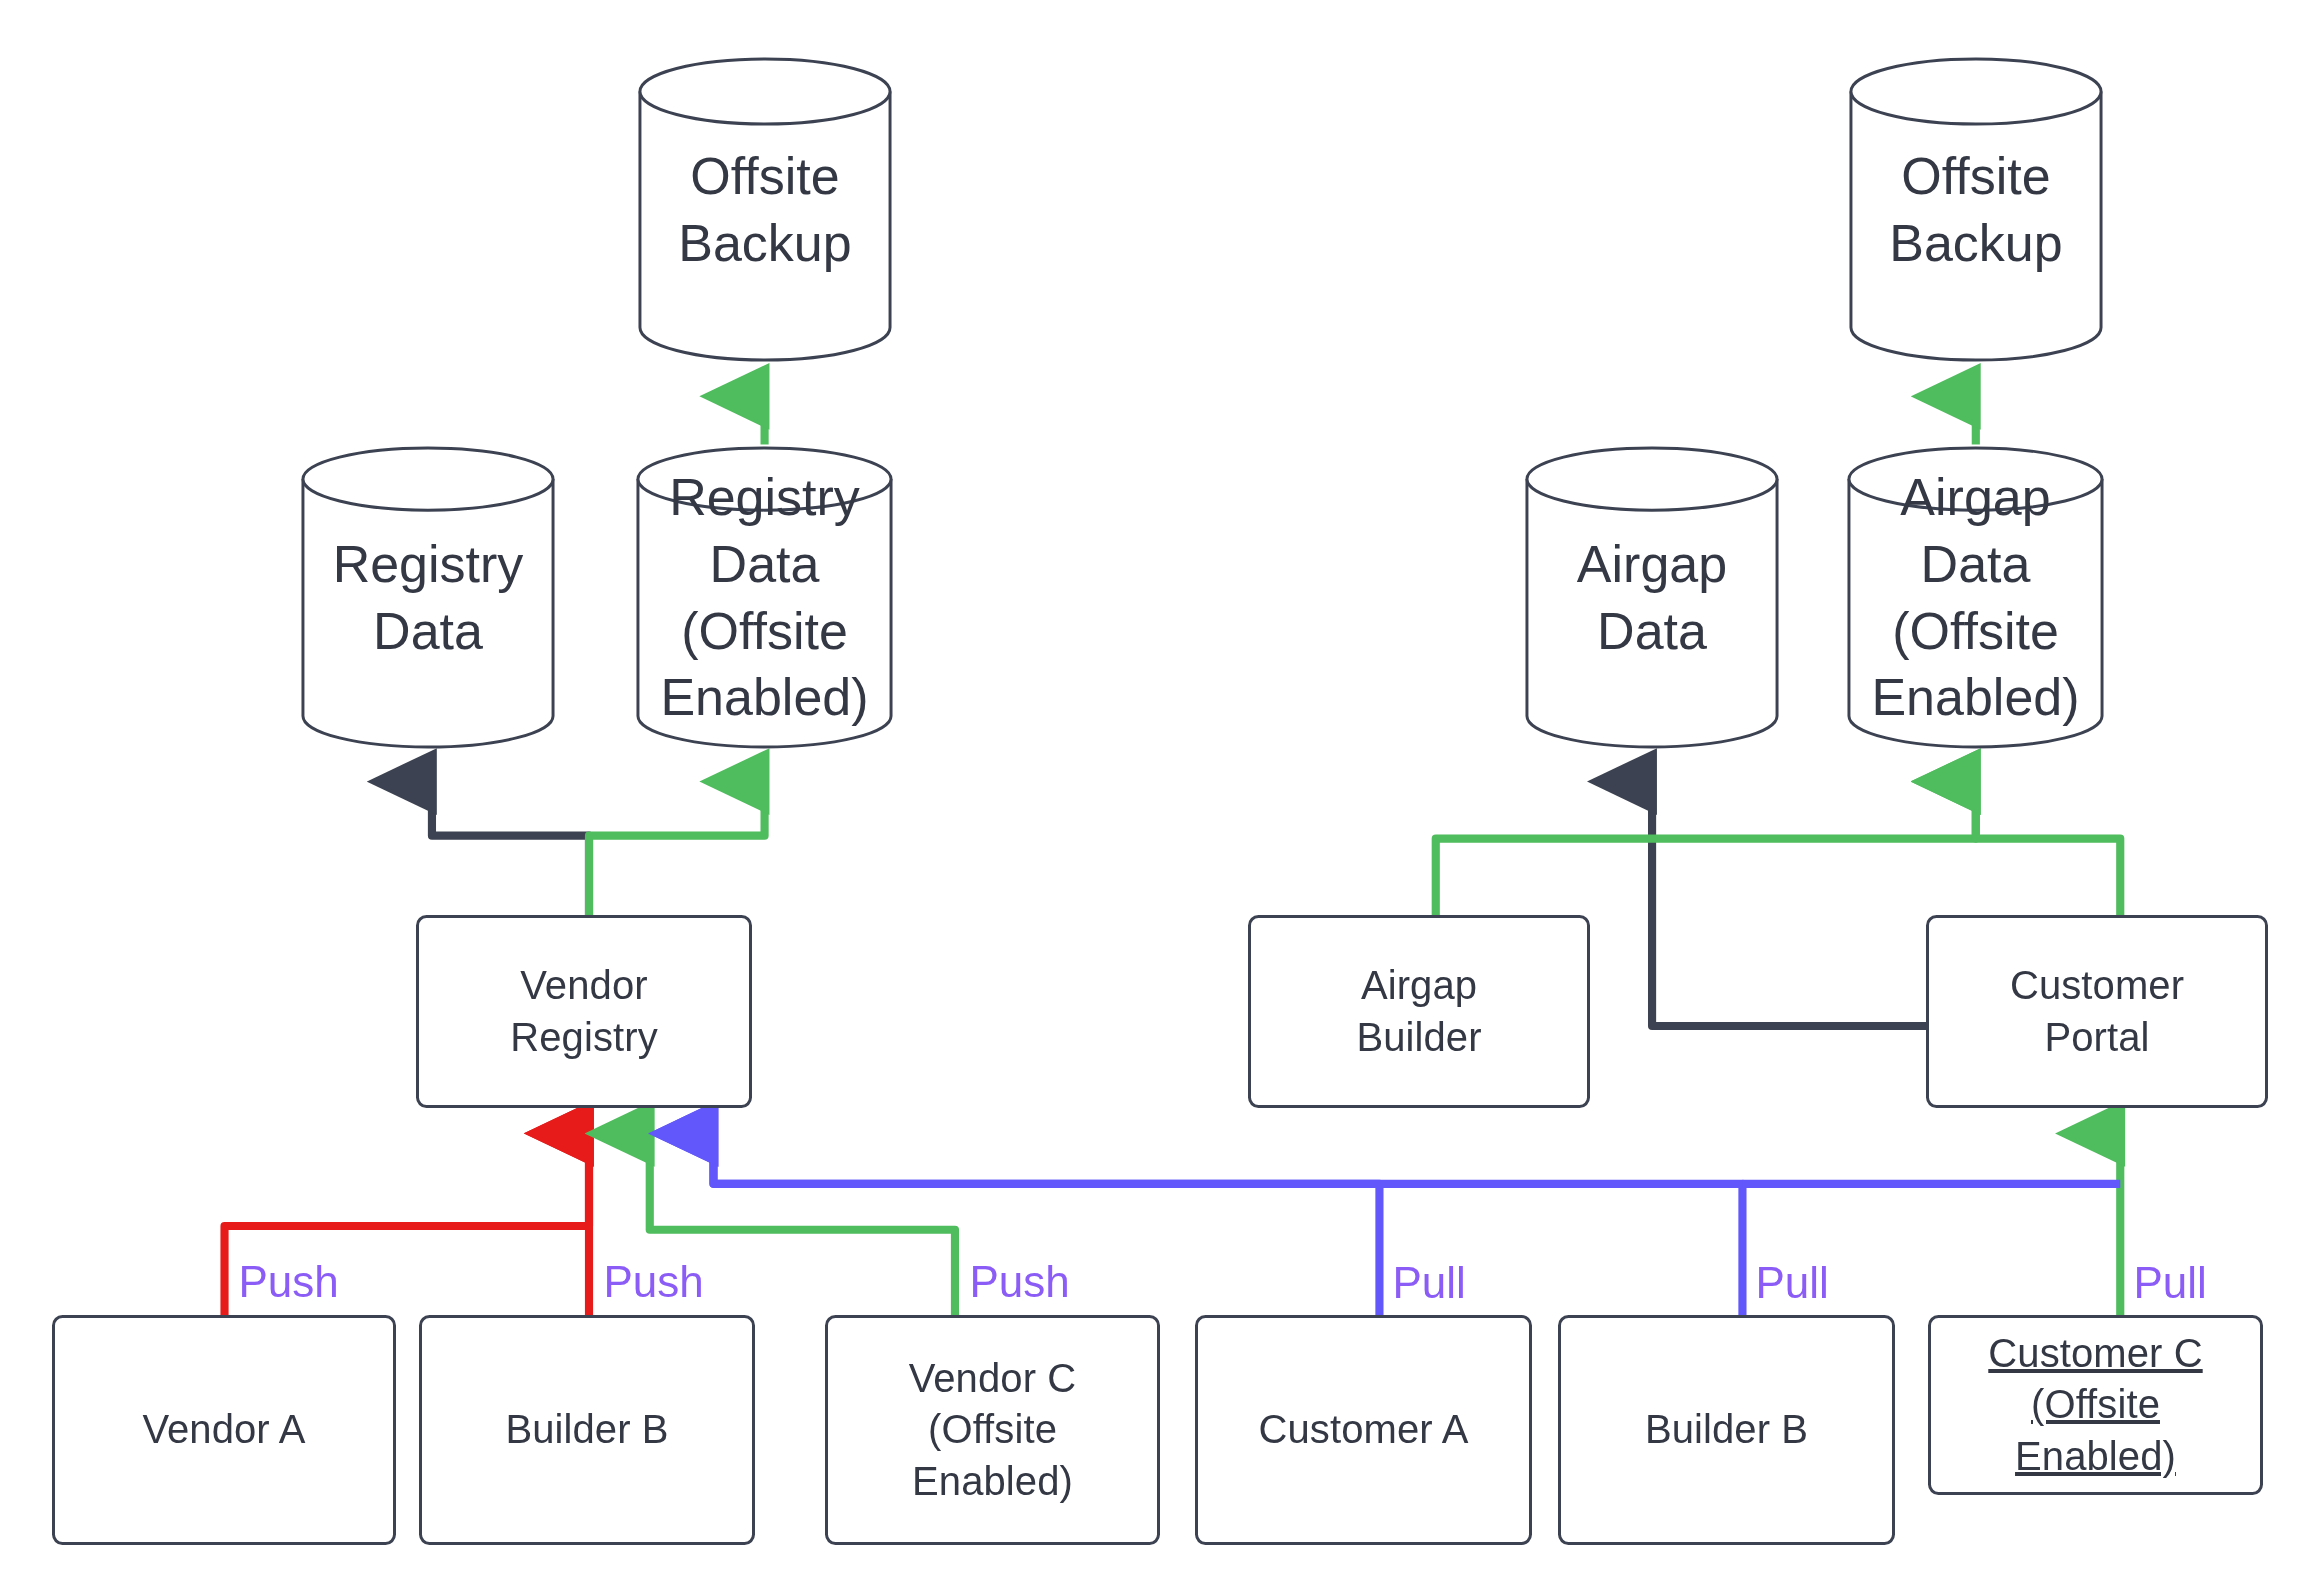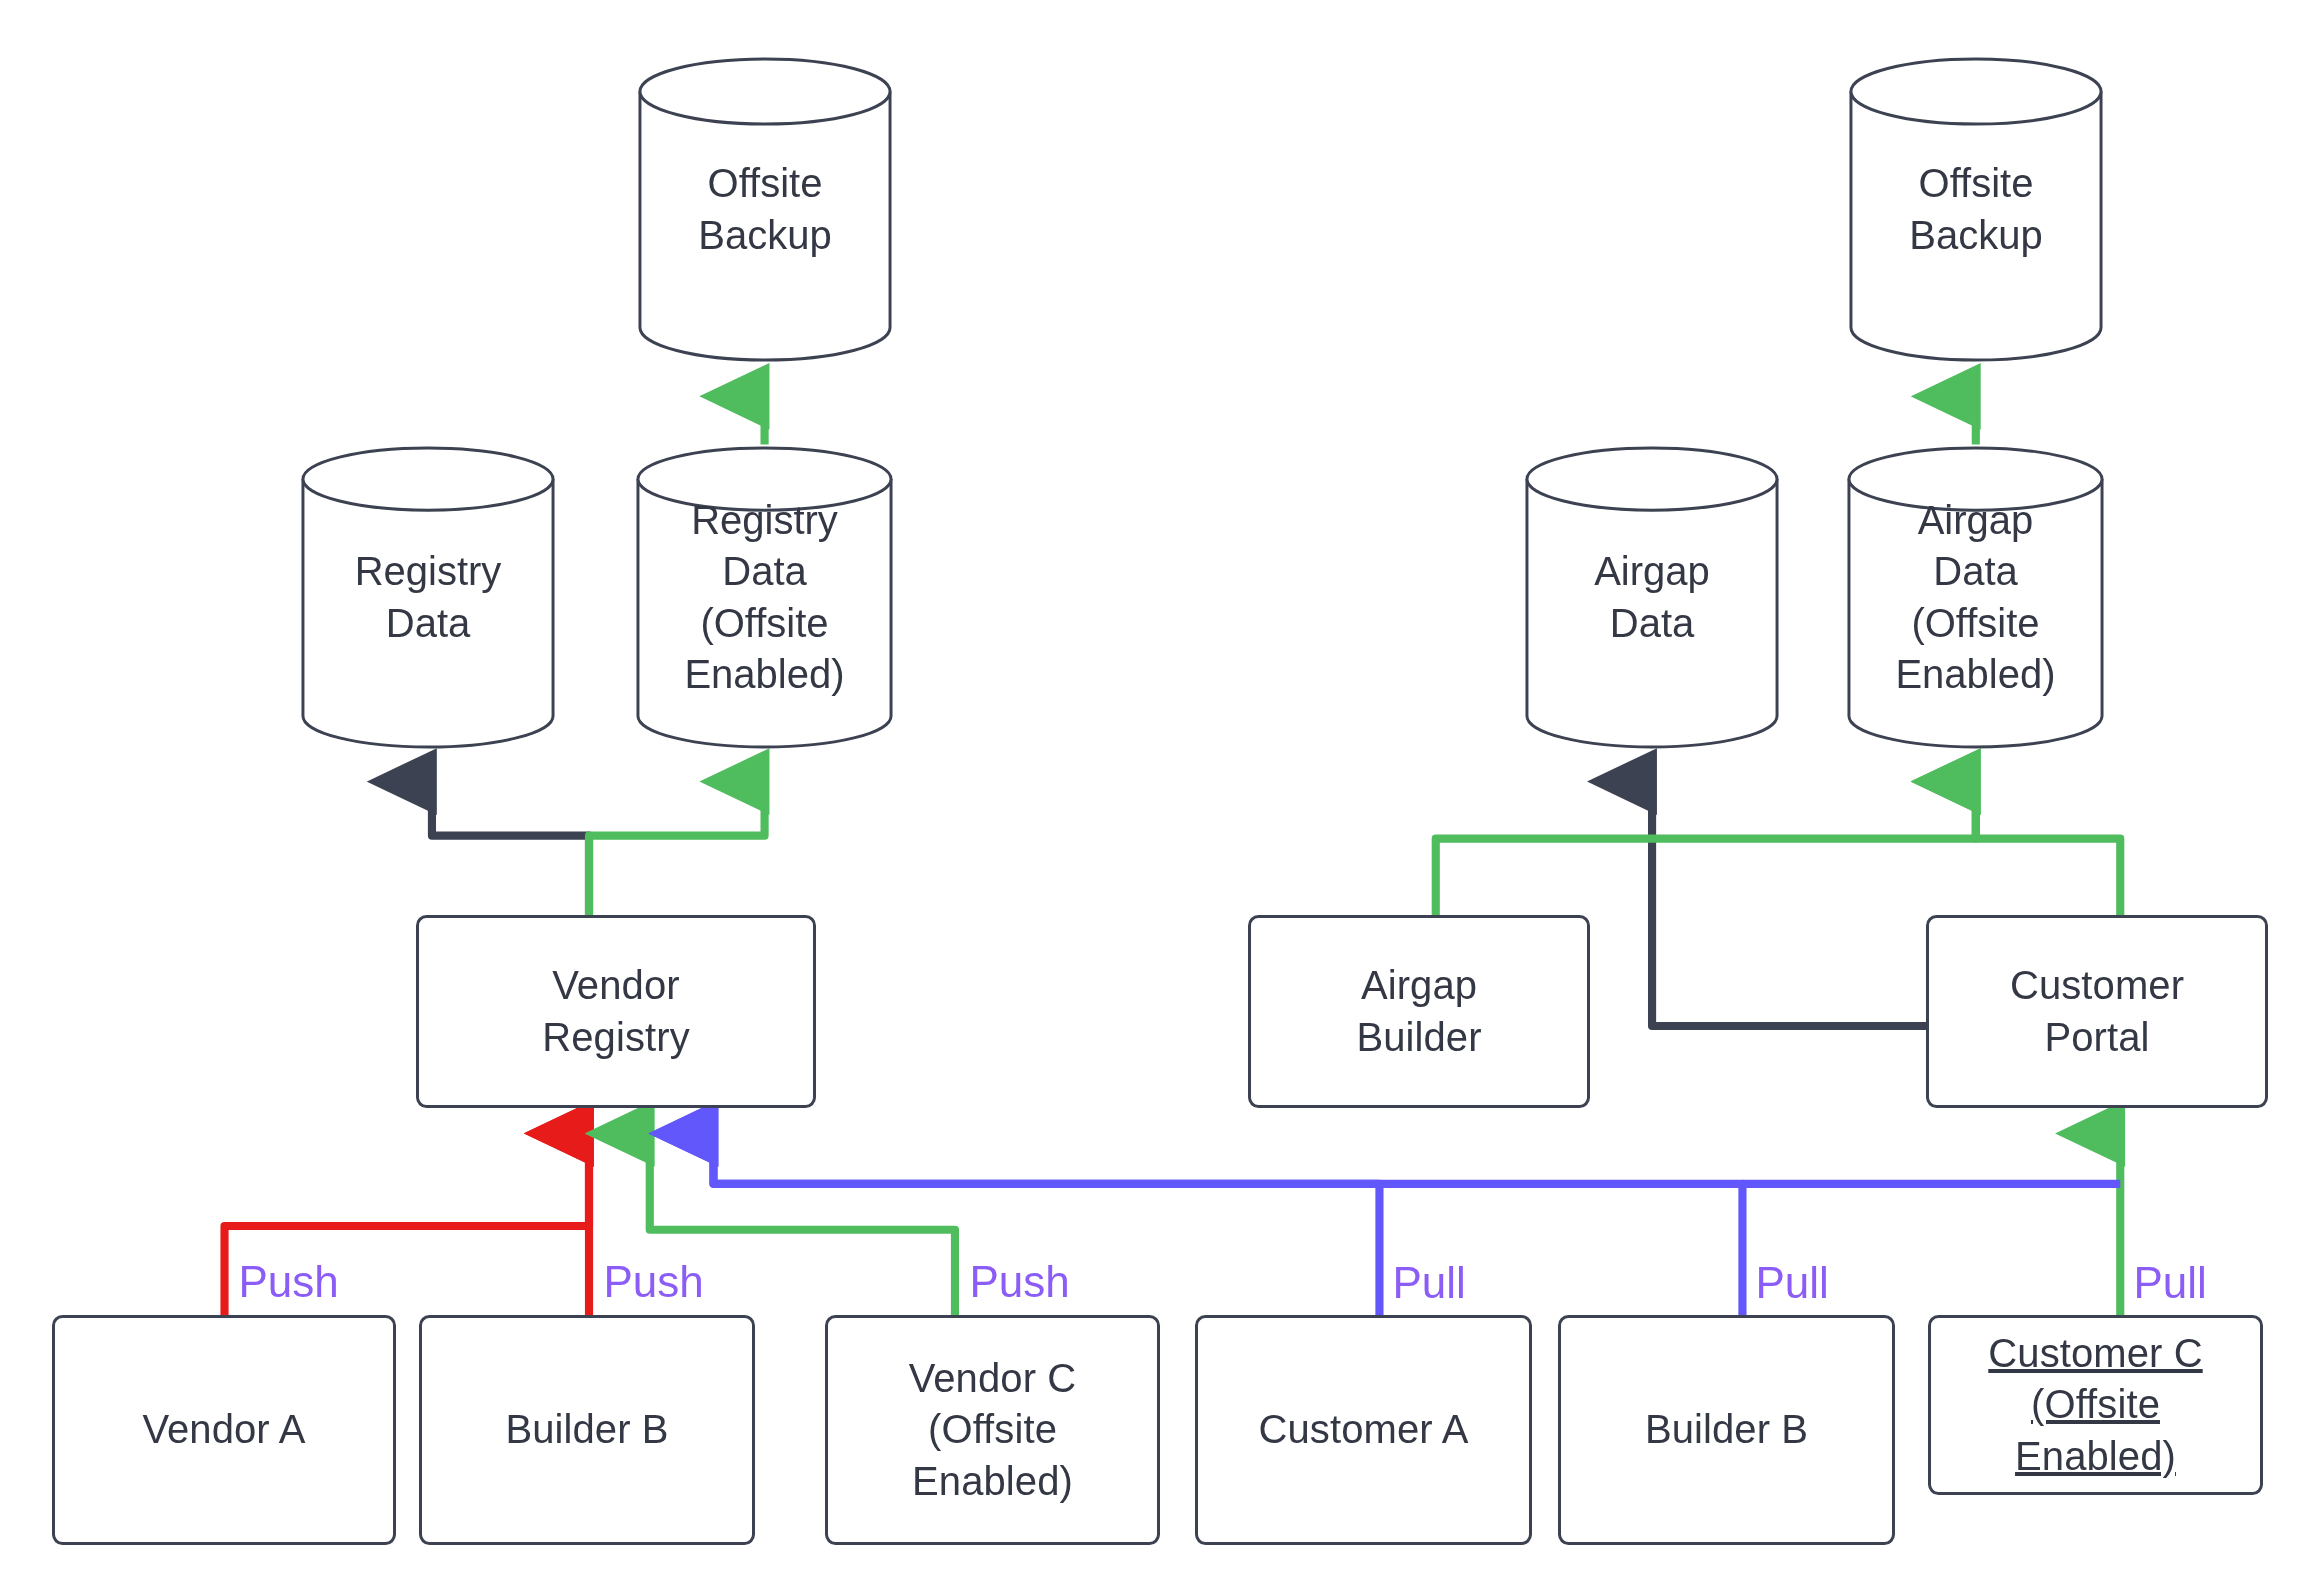--- a/index.html
+++ b/index.html
@@ -6,21 +6,21 @@
   body{width:2307px;height:1592px;overflow:hidden;font-family:"Liberation Sans",sans-serif;}
   #stage{position:relative;width:2307px;height:1592px;background:#ffffff;}
   svg#wires{position:absolute;left:0;top:0;width:2307px;height:1592px;}
 
   .node{position:absolute;box-sizing:border-box;display:flex;align-items:center;
         justify-content:center;text-align:center;color:#333844;}
   
   .box{border:3px solid #3c4251;border-radius:10.4px;background:#ffffff;
        font-size:40px;line-height:1.28;letter-spacing:0.1px;}
   
-  .cyl{background:transparent;border:0;font-size:40px;line-height:1.28;}
+  .cyl{background:transparent;border:0;font-size:52px;line-height:1.28;}
   .cyl .cyl-svg{position:absolute;left:0;top:0;width:100%;height:100%;}
   .cyl .cyl-txt{position:relative;z-index:2;width:100%;padding:0 7.4px;box-sizing:border-box;}
 
   .edge-label{position:absolute;font-size:44px;color:#8b5cf6;white-space:nowrap;
               background:#ffffff;padding:0 4.4px;line-height:1.1;}
 </style>
 </head>
 <body>
 
 <div id="stage">
@@ -114,21 +114,21 @@
   </div>
 
   <div class="node cyl" style="left:1846px;top:445px;width:259px;height:305px;">
     <svg class="cyl-svg" viewBox="0 0 350 412" preserveAspectRatio="none">
       <path d="M4,46 L4,366 A171,42 0 0 0 346,366 L346,46" fill="#ffffff" stroke="#3c4251" stroke-width="4"></path>
       <ellipse cx="175" cy="46" rx="171" ry="42" fill="#ffffff" stroke="#3c4251" stroke-width="4"></ellipse>
     </svg>
     <div class="cyl-txt">Airgap<br>Data<br>(Offsite<br>Enabled)</div>
   </div>
 
-  <div class="node box" style="left:416px;top:915px;width:400px;height:193px;">
+  <div class="node box" style="left:416px;top:915px;width:336px;height:193px;">
     <span>Vendor<br>Registry</span>
   </div>
 
   <div class="node box" style="left:1248px;top:915px;width:342px;height:193px;">
     <span>Airgap<br>Builder</span>
   </div>
 
   <div class="node box" style="left:1926px;top:915px;width:342px;height:193px;text-align:center;">
     <span>Customer<br>Portal</span>
   </div>

